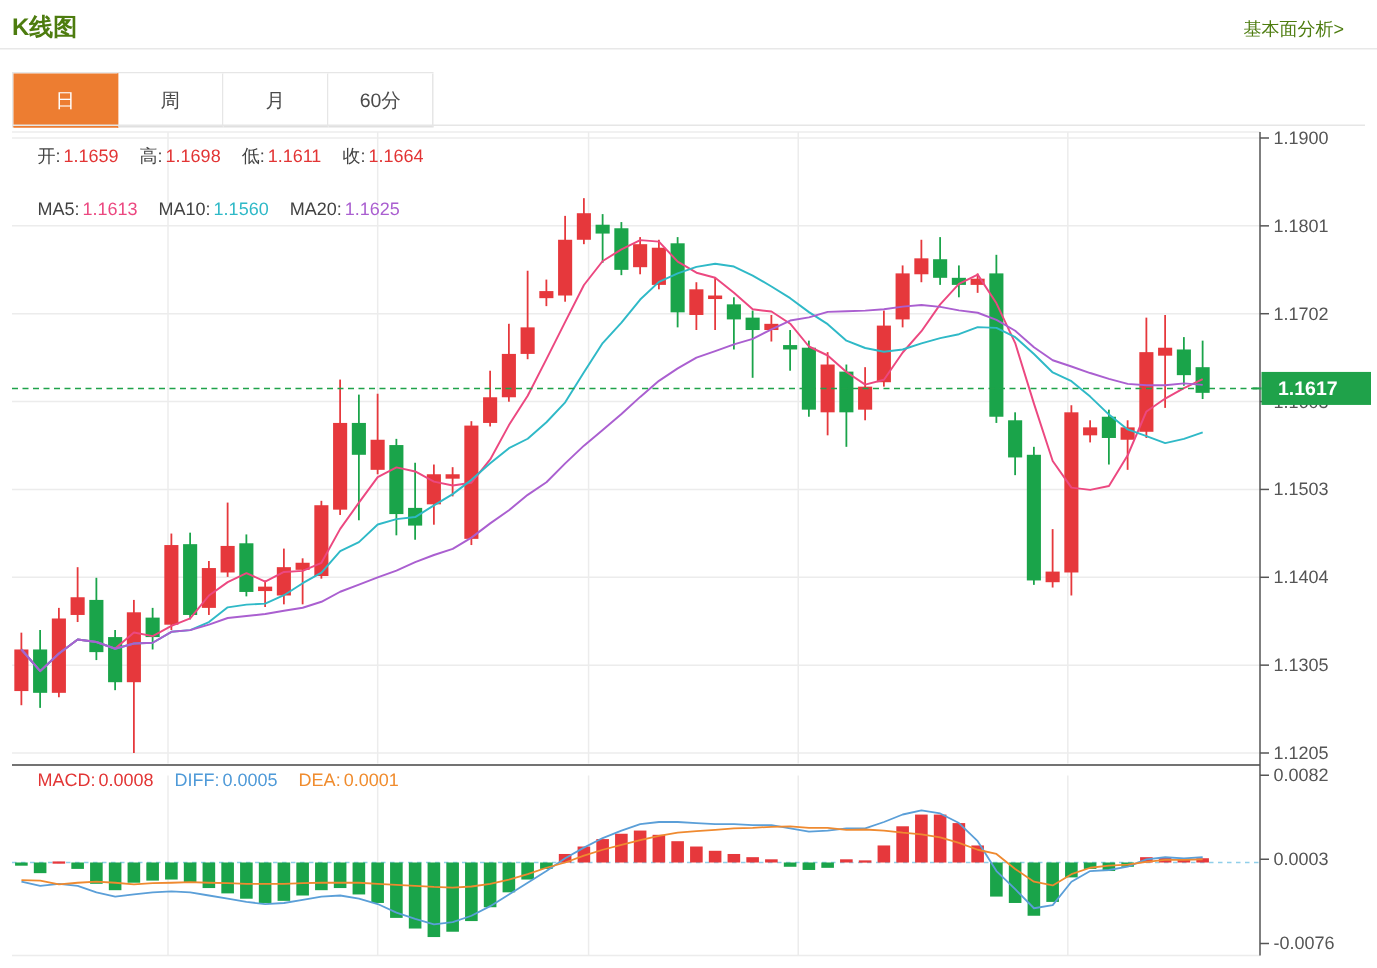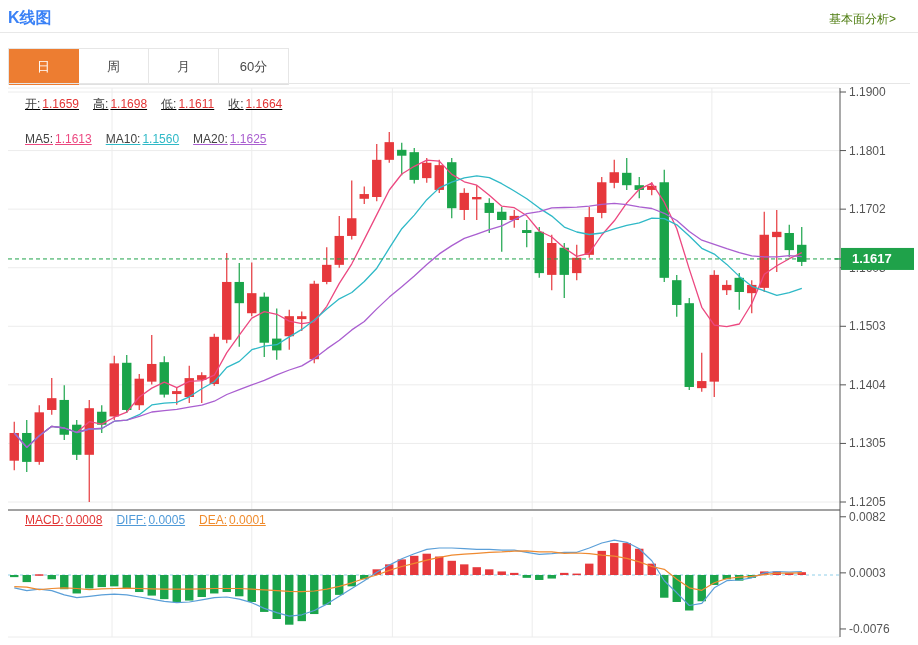--- a/index.html
+++ b/index.html
@@ -1,32 +1,32 @@
 <!DOCTYPE html>
 <html><head>
 <meta charset="utf-8">
 <style>
   html,body{margin:0;padding:0;background:#ffffff;}
   body{width:918px;height:645px;position:relative;overflow:hidden;
        font-family:"Liberation Sans","DejaVu Sans",sans-serif;}
-  #page-title{position:absolute;left:8px;top:8px;font-size:16px;font-weight:bold;color:#3b82f6;}
+  #page-title{position:absolute;left:8px;top:8px;font-size:16px;font-weight:bold;color:#4d7c0f;}
   #fundamental-link{position:absolute;right:22px;top:11px;font-size:12px;color:#4d7c0f;cursor:pointer;margin-left:36px;}
   #header-divider{position:absolute;left:0;right:0;top:32px;border-top:1px solid #e8e8e8;height:0;}
   #tab-strip{position:absolute;left:8px;top:48px;height:36px;display:flex;list-style:none;margin:0;padding:0;
              border-top:1px solid #e6e6e6;border-left:1px solid #e6e6e6;}
   #tab-strip li{width:70px;height:36px;line-height:36px;text-align:center;font-size:13px;color:#4a4a4a;
                 background:#ffffff;border-right:1px solid #e6e6e6;border-bottom:1px solid #e0e0e0;cursor:pointer;
                 box-sizing:border-box;}
   #tab-strip li.selected{background:#ed7d31;color:#ffffff;border-color:#ed7d31;}
   #tabrow-underline{position:absolute;left:8px;right:8px;top:83px;border-bottom:1px solid #e6e6e6;height:0;}
   .legend-row{position:absolute;font-size:12px;white-space:nowrap;z-index:5;}
   #legend-ohlc{left:25px;top:96px;}
   #legend-ma{left:25px;top:132px;}
   #legend-macd{left:25px;top:513px;}
-  .lg-item{margin-right:14px;text-decoration:underline;}
+  .lg-item{margin-right:14px;}
   .lg-label{color:#424242;}
   #legend-macd .lg-label{color:inherit;text-align:center;}
   .lg-val{margin-left:2px;}
   #chart-svg{position:absolute;left:0;top:0;}
 </style>
 </head>
 <body>
 
 <svg id="chart-svg" width="918" height="645" viewBox="0 0 918 645">
     <line x1="8" y1="92" x2="840" y2="92" stroke="#ececec" stroke-width="1"></line>

